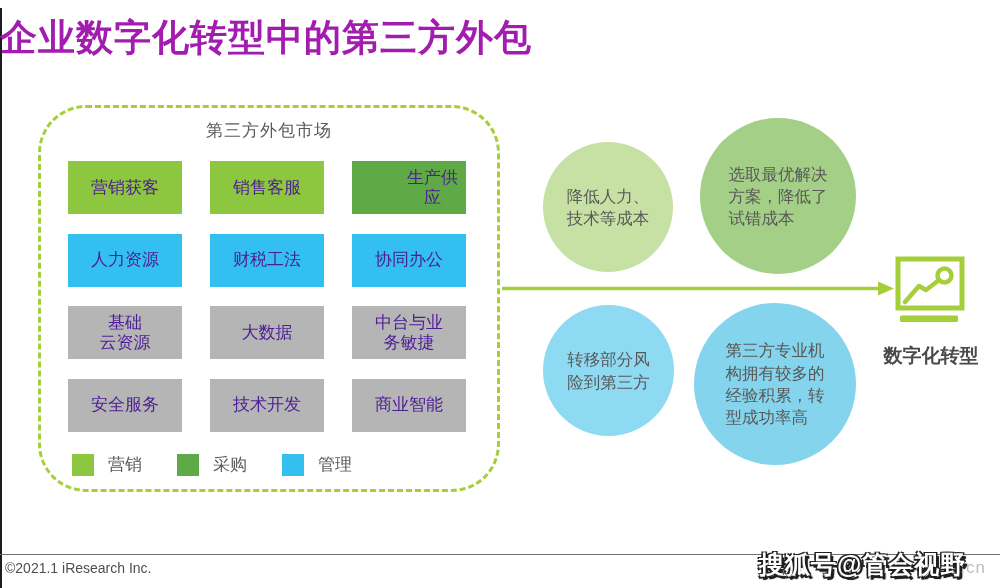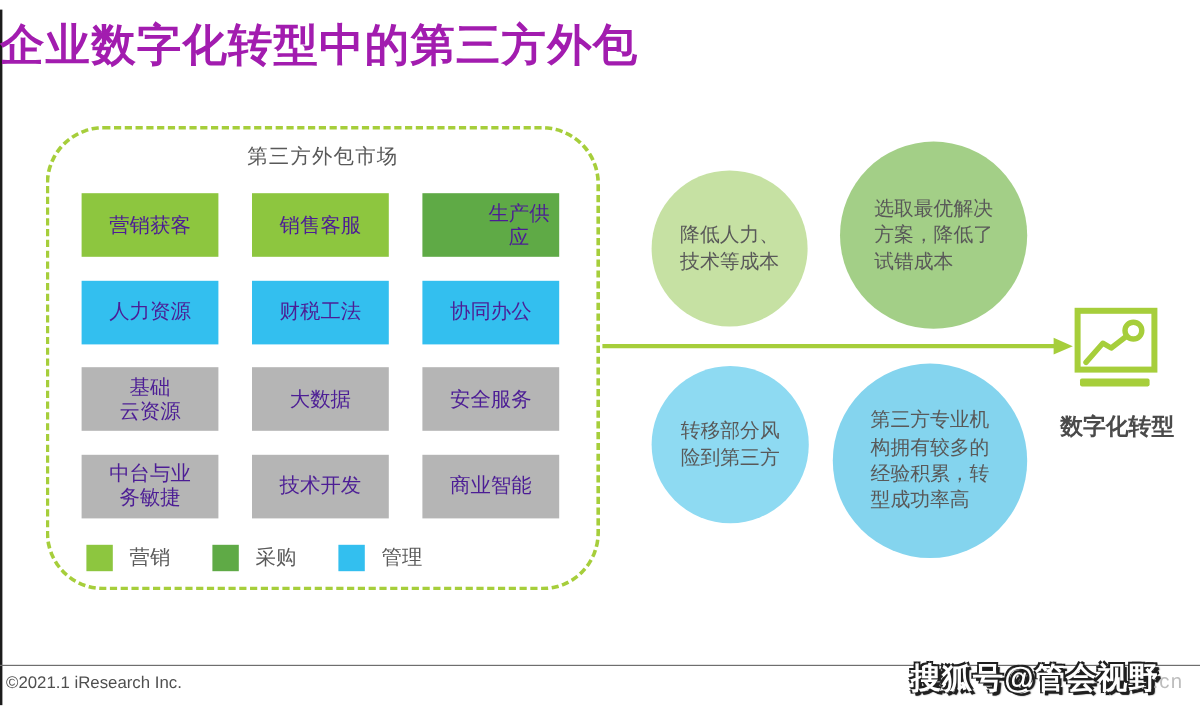--- a/index.html
+++ b/index.html
@@ -95,23 +95,23 @@
     <div class="market-grid">
       <div class="mbox" style="background-color: rgb(141, 198, 63);">营销获客</div>
       <div class="mbox" style="background-color: rgb(141, 198, 63);">销售客服</div>
       <div class="mbox" style="background-color: rgb(95, 170, 70); padding-left: 47px;">生产供应</div>
       <div class="mbox" style="background-color: rgb(51, 191, 239);">人力资源</div>
       <div class="mbox" style="background-color: rgb(51, 191, 239);">财税工法</div>
       <div class="mbox" style="background-color: rgb(51, 191, 239);">协同办公</div>
       <div class="mbox" style="background-color: rgb(181, 181, 181);">基础
 云资源</div>
       <div class="mbox" style="background-color: rgb(181, 181, 181);">大数据</div>
-      <div class="mbox" style="background-color: rgb(181, 181, 181);">安全服务</div>
       <div class="mbox" style="background-color: rgb(181, 181, 181);">中台与业
 务敏捷</div>
+      <div class="mbox" style="background-color: rgb(181, 181, 181);">安全服务</div>
       <div class="mbox" style="background-color: rgb(181, 181, 181);">技术开发</div>
       <div class="mbox" style="background-color: rgb(181, 181, 181);">商业智能</div>
     </div>
 
     <div class="legend">
       <div class="legend-item">
         <span class="legend-swatch" style="background-color: rgb(141, 198, 63);"></span>
         <span class="legend-label">营销</span>
       </div>
       <div class="legend-item">

